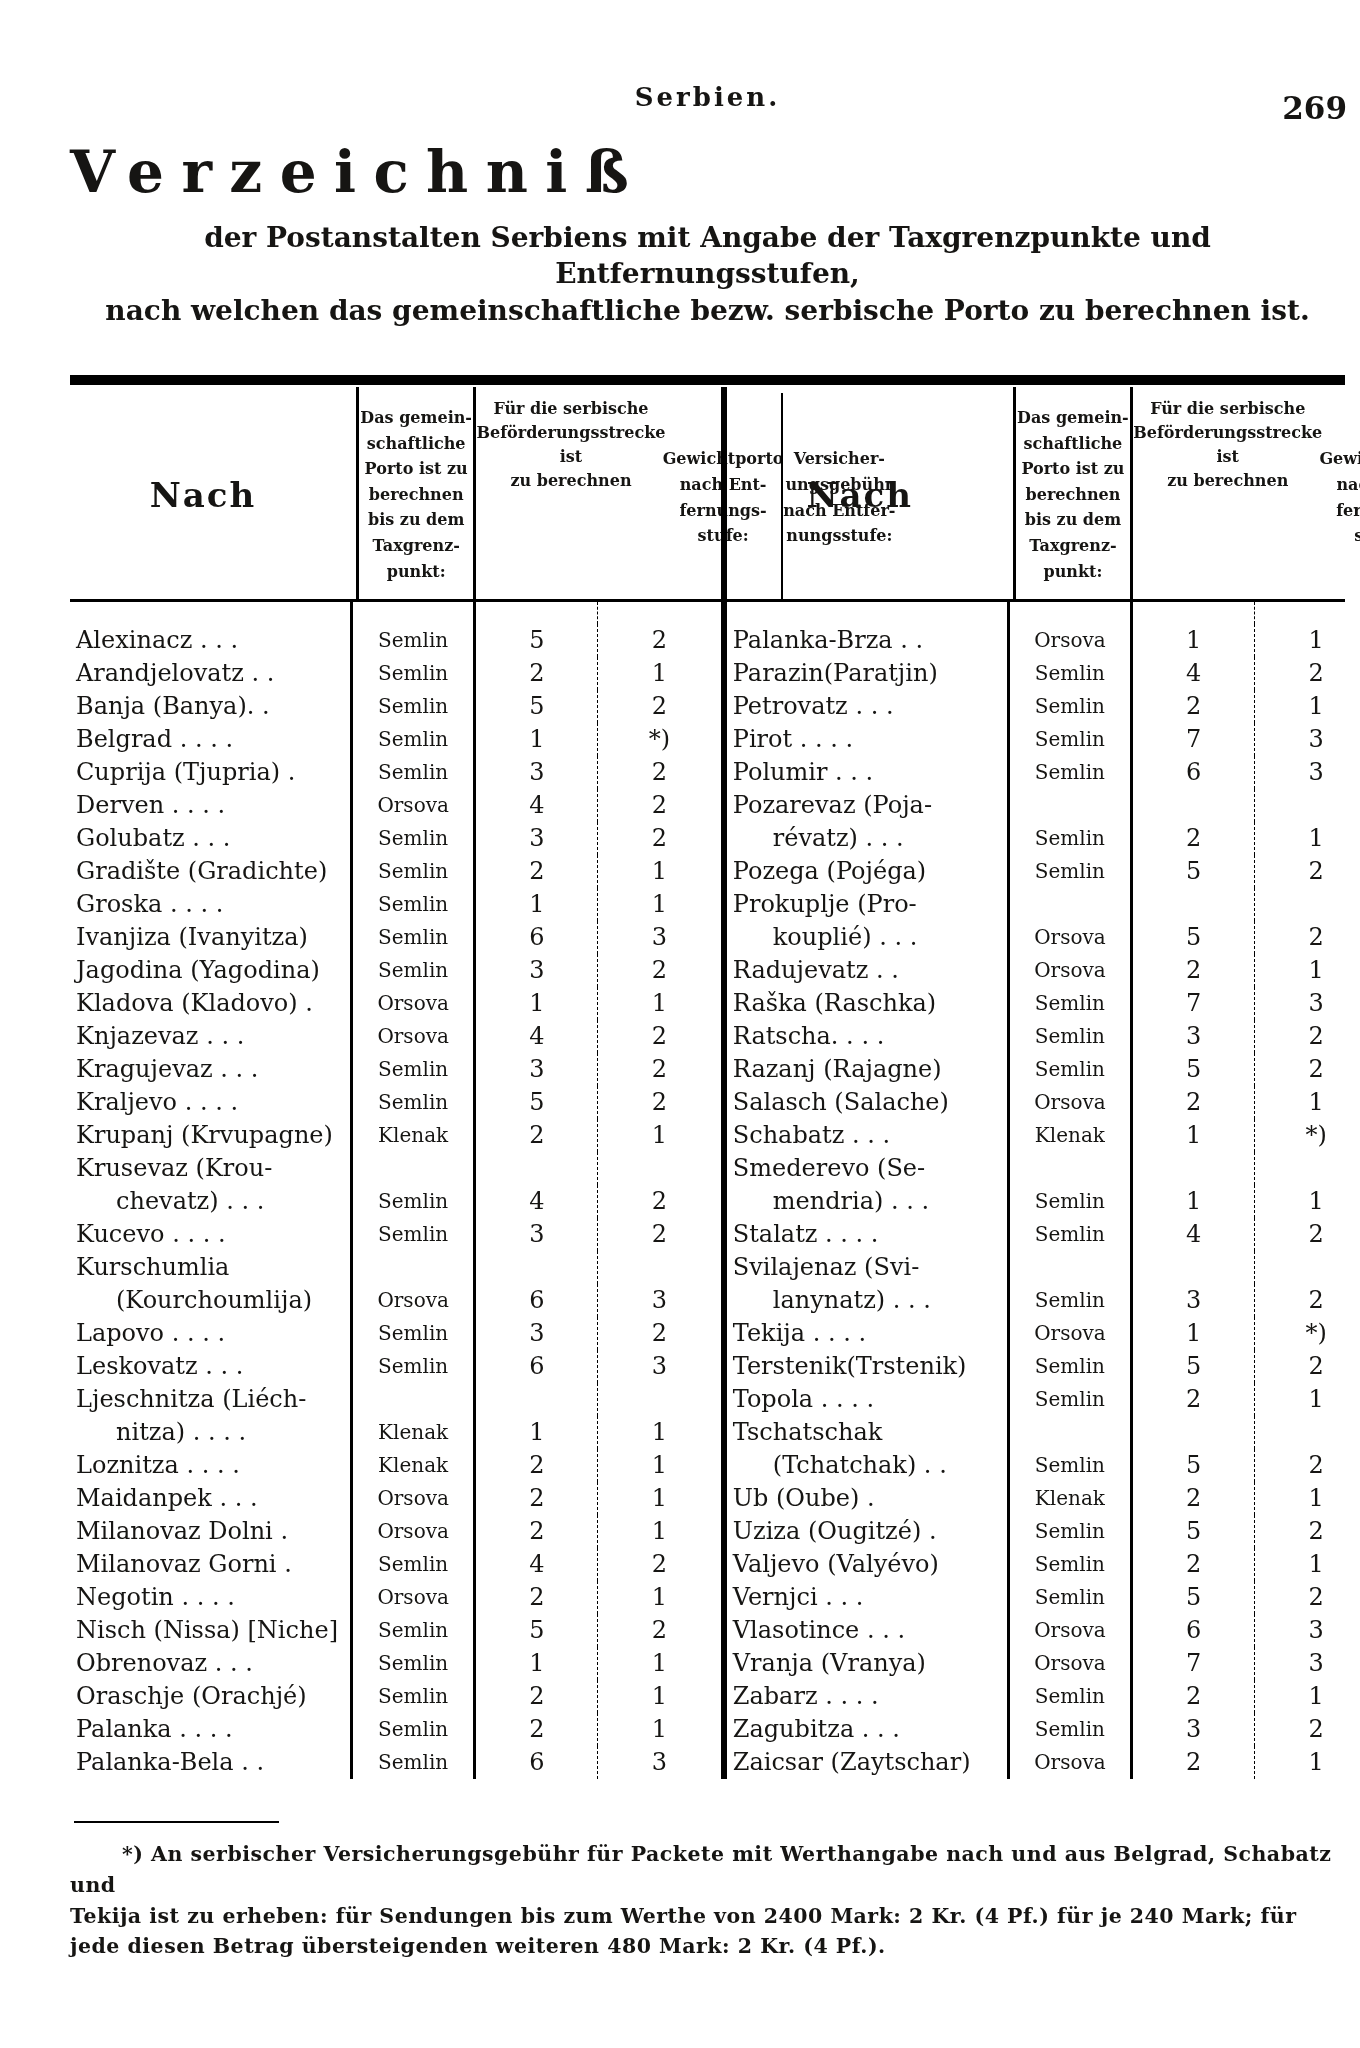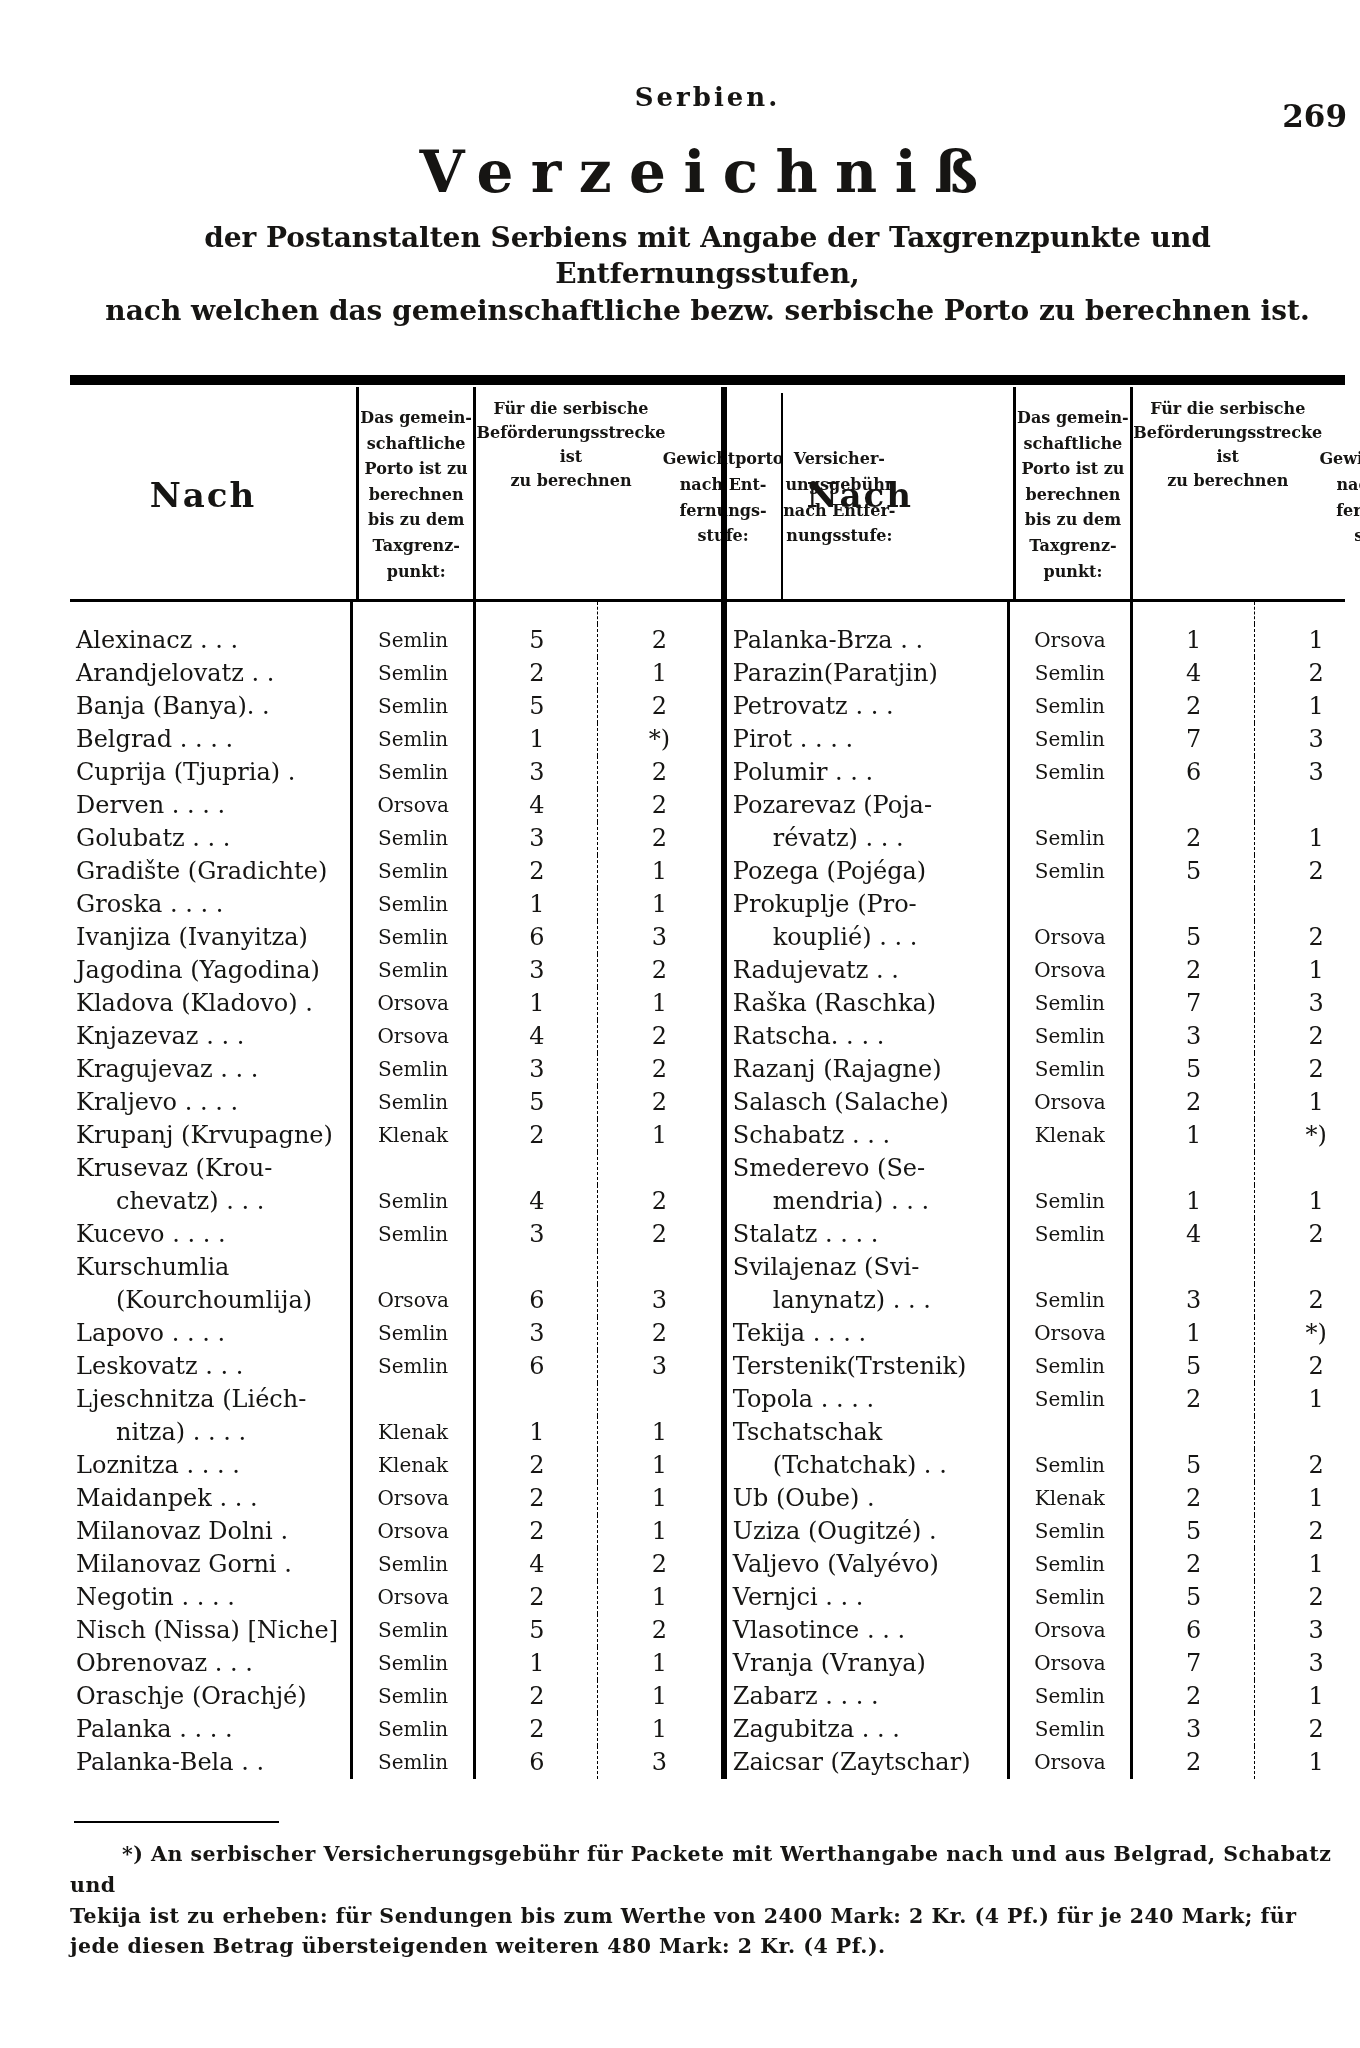--- a/index.html
+++ b/index.html
@@ -10,23 +10,23 @@
     margin: 0 auto;
     background: #ffffff;
     color: #161513;
     font-family: "DejaVu Serif", serif;
     padding: 82px 15px 0 70px;
     overflow: hidden;
   }
   .content { width: 1275px; position: relative; }
 
   .running-head { text-align:center; font-weight:bold; font-size:26px; letter-spacing:3px; }
-  .page-num { position:absolute; top:16px; right:-2px; font-weight:bold; font-size:31px; }
-
-  .title { text-align:center; font-size:58px; font-weight:bold; letter-spacing:0.3em; margin-top:26px; }
+  .page-num { position:absolute; top:8px; right:-2px; font-weight:bold; font-size:31px; }
+
+  .title { font-size:58px; font-weight:bold; letter-spacing:0.3em; margin-top:26px; }
   .subtitle {
     text-align:center; font-size:28px; font-weight:bold;
     white-space:pre-line; line-height:1.3; margin-top:14px;
   }
 
   .dblrule { margin-top:46px; border-top:8px solid #000; height:5px; border-bottom:2px solid #000; }
 
   .table { display:flex; align-items:stretch; position:relative; margin-top:2px; }
   .head-rule { position:absolute; left:0; right:0; top:212px; height:3px; background:#000; z-index:2; }
   .half { flex:1; display:flex; flex-direction:column; }

